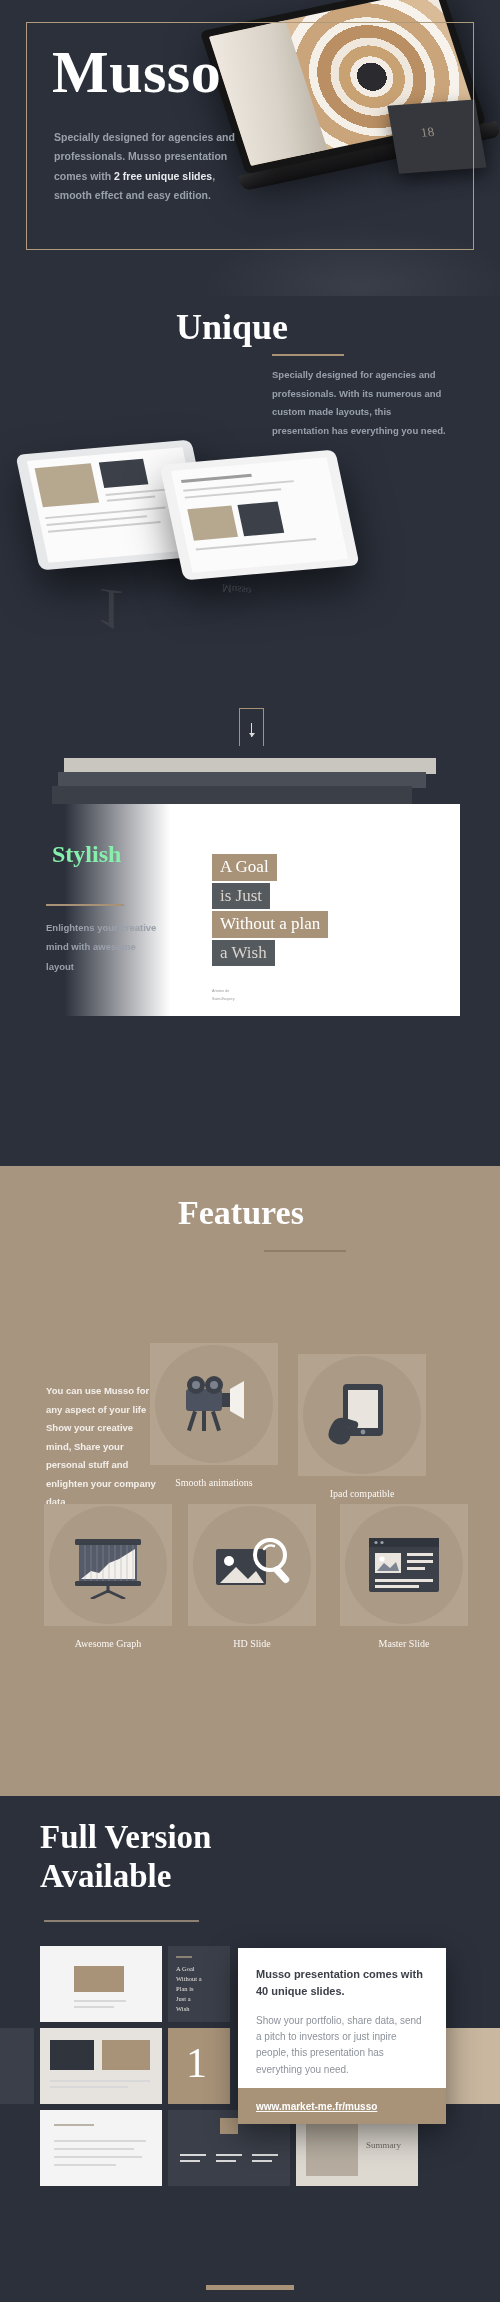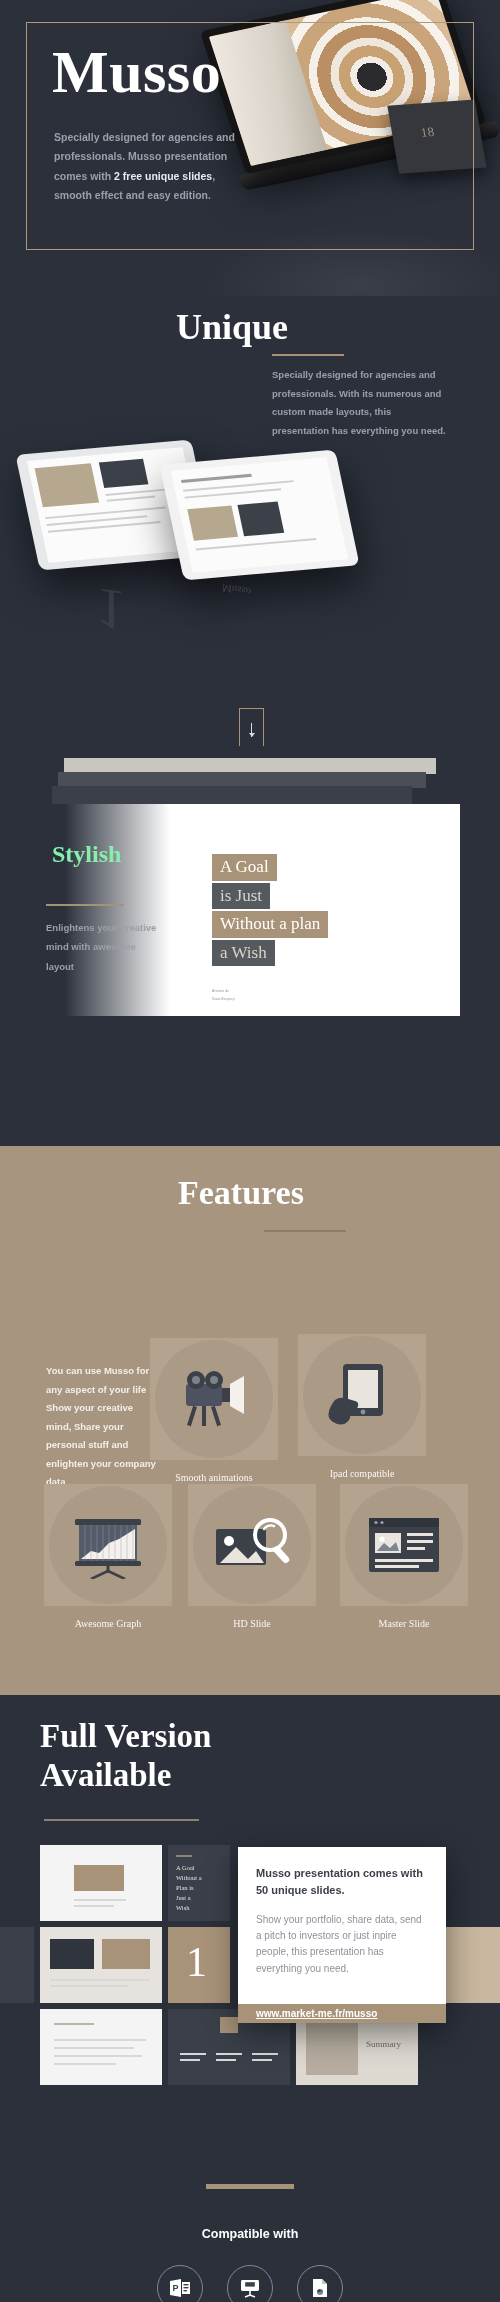--- a/index.html
+++ b/index.html
@@ -135,21 +135,21 @@
   .quote { position:absolute; left:212px; top:108px; width:180px; }
   .q-line {
     font-family:"Liberation Serif", serif; font-size:17px; color:#fff;
     padding:3px 8px 4px; display:inline-block; margin-bottom:2px; line-height:1.15;
   }
   .q-tan { background:#a89379; }
   .q-grey { background:#555a5e; color:#d9d4cc; }
   .q-credit { position:absolute; left:212px; top:242px; font-size:3.6px; color:#9a9a9a; line-height:2.2; }
 
   
-  .features { position: relative; height: 549px; background: #a79580; overflow: hidden; }
+  .features { position: relative; height: 630px; background: #a79580; overflow: hidden; margin-top: 20px; }
   .features-title {
     position:absolute; left:178px; top:28px; font-size:34px; color:#fff;
     font-family:"Liberation Serif", serif;
   }
   .features-rule { position:absolute; left:264px; top:84px; width:82px; background:#8e7d68; }
   .features-copy {
     position:absolute; left:46px; top:216px; width:115px;
     font-size:9.5px; line-height:1.95; color:#f3efe9; font-weight:bold;
   }
   .fcell { position:absolute; width:128px; text-align:center; }
@@ -183,21 +183,21 @@
   .thumb .tnum { position:absolute; font-family:"Liberation Serif", serif; color:#fff; }
 
   .promo-card {
     position:absolute; left:238px; top:152px; width:208px; height:176px;
     background:#fff; box-shadow:0 10px 30px rgba(0,0,0,.45);
     padding:18px 18px 0;
   }
   .promo-h { font-size:11px; font-weight:bold; color:#3b4049; line-height:1.55; }
   .promo-p { margin-top:13px; font-size:10px; color:#8d929b; line-height:1.62; }
   .promo-link {
-    position:absolute; left:0; bottom:0; width:100%; height:19px; background:#a89379;
+    position:absolute; left:0; bottom:0; width:100%; height:36px; background:#a89379;
     display:flex; align-items:center; padding-left:18px;
   }
   .promo-link span {
     font-size:10px; color:#fff; font-weight:bold; text-decoration:underline;
   }
 
   .fv-rule2 { position:absolute; left:206px; bottom:164px; width:88px; height:5px; background:#a89379; }
   .compat-title {
     position:absolute; left:0; right:0; bottom:112px; text-align:center;
     font-size:12.5px; font-weight:bold; color:#fff;
@@ -296,21 +296,21 @@
       <div>Antoine de</div>
       <div>Saint-Exupery</div>
     </div>
   </section>
 
   <section class="features">
     <h2 class="features-title">Features</h2>
     <hr class="rule features-rule">
     <p class="features-copy">You can use Musso for any aspect of your life : Show your creative mind, Share your personal stuff and enlighten your company data</p>
 
-    <div class="fcell" style="left:150px; top:192px;">
+    <div class="fcell" style="left:150px; top:177px;">
       <div class="tile">
         <div class="svgwrap">
           <svg width="76" height="62" viewBox="0 0 76 62">
             <rect x="10" y="16" width="36" height="22" rx="3" fill="#4c5260"></rect>
             <circle cx="20" cy="12" r="9" fill="#3b4049"></circle>
               <circle cx="20" cy="12" r="4" fill="#7b818d"></circle>
             <circle cx="38" cy="12" r="9" fill="#3b4049"></circle>
               <circle cx="38" cy="12" r="4" fill="#7b818d"></circle>
             <rect x="46" y="20" width="8" height="14" fill="#3b4049"></rect>
             <polygon points="54,16 68,8 68,46 54,38" fill="#f4f1ec"></polygon>
@@ -451,21 +451,21 @@
       <div class="tl" style="left:48px;top:50px;width:20px;"></div>
       <div class="tl" style="left:84px;top:50px;width:20px;"></div>
     </div>
     <div class="thumb" style="left:296px;top:314px;width:122px;height:76px;background:#ddd8d0;">
       <div class="td" style="left:10px;top:10px;width:52px;height:56px;background:#b6ada0;"></div>
       <div style="position:absolute;left:70px;top:30px;font-family:'Liberation Serif',serif;font-size:9px;color:#6e6a63;">Summary</div>
     </div>
     <div class="thumb" style="left:424px;top:232px;width:76px;height:76px;background:#c9b79f;"></div>
 
     <div class="promo-card">
-      <div class="promo-h">Musso presentation comes with 50 unique slides.</div>
+      <div class="promo-h">Musso presentation comes with 40 unique slides.</div>
       <div class="promo-p">Show your portfolio, share data, send a pitch to investors or just inpire people, this presentation has everything you need.</div>
       <div class="promo-link">
         <span>www.market-me.fr/musso</span>
       </div>
     </div>
 
     <div class="fv-rule2"></div>
     <div class="compat-title">Compatible with</div>
 
     <div class="compat-row">

